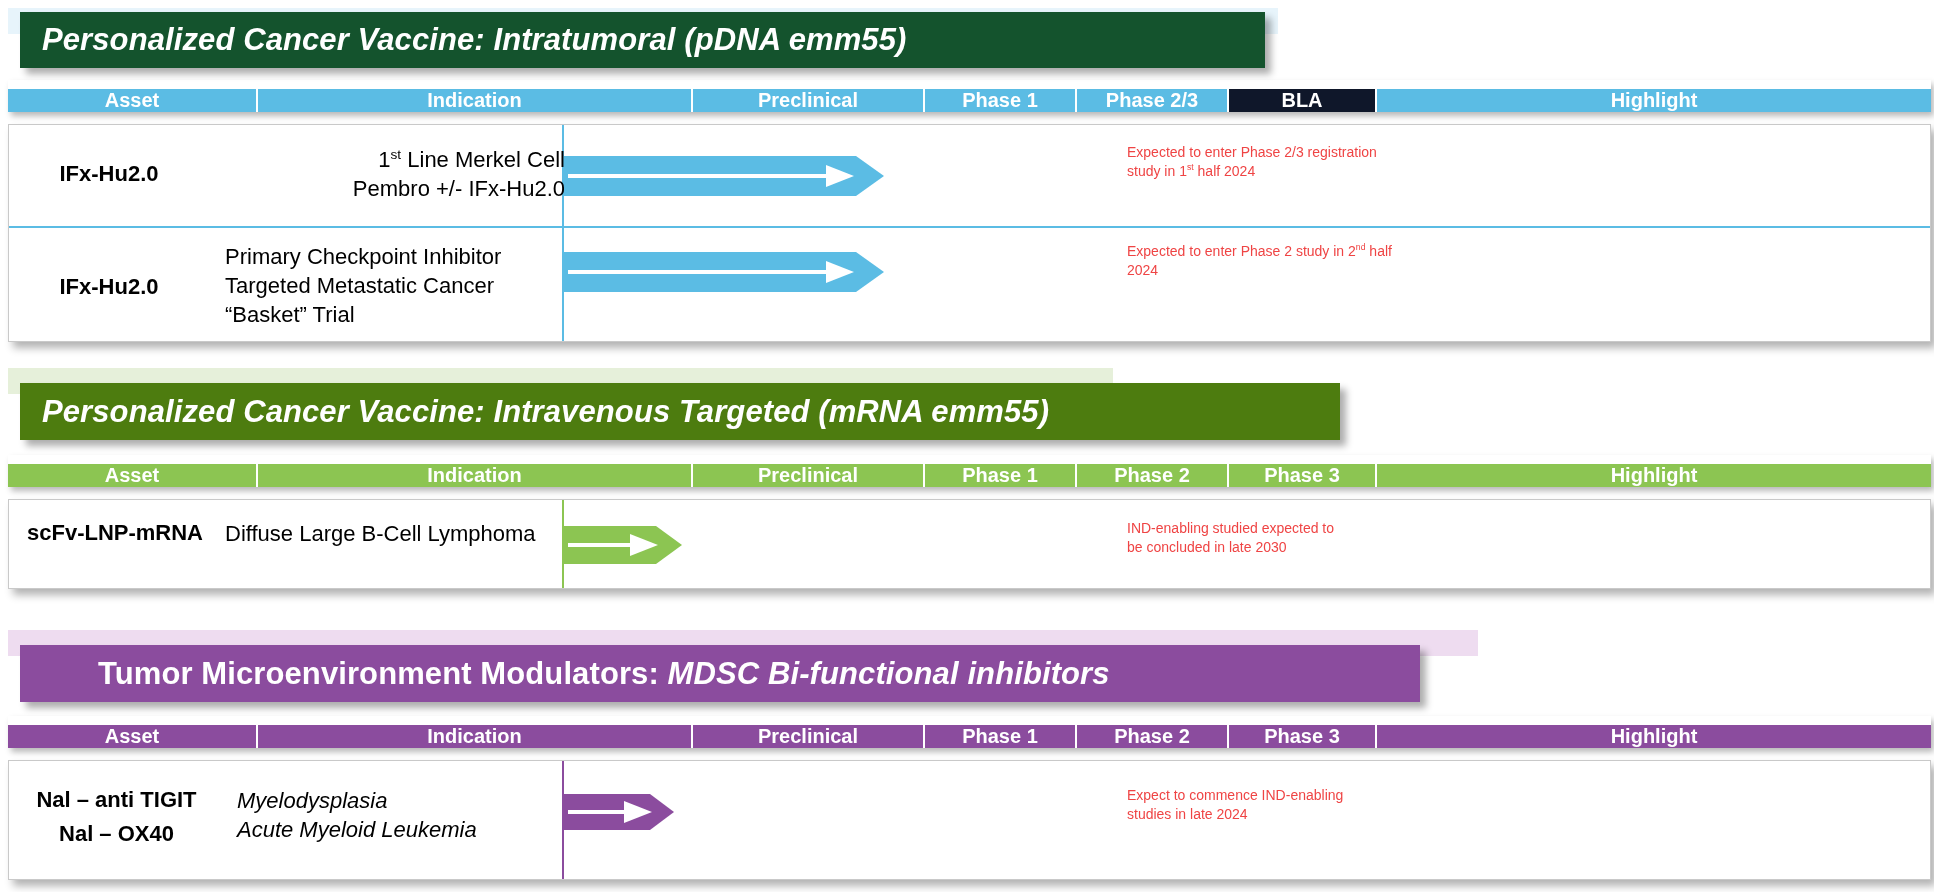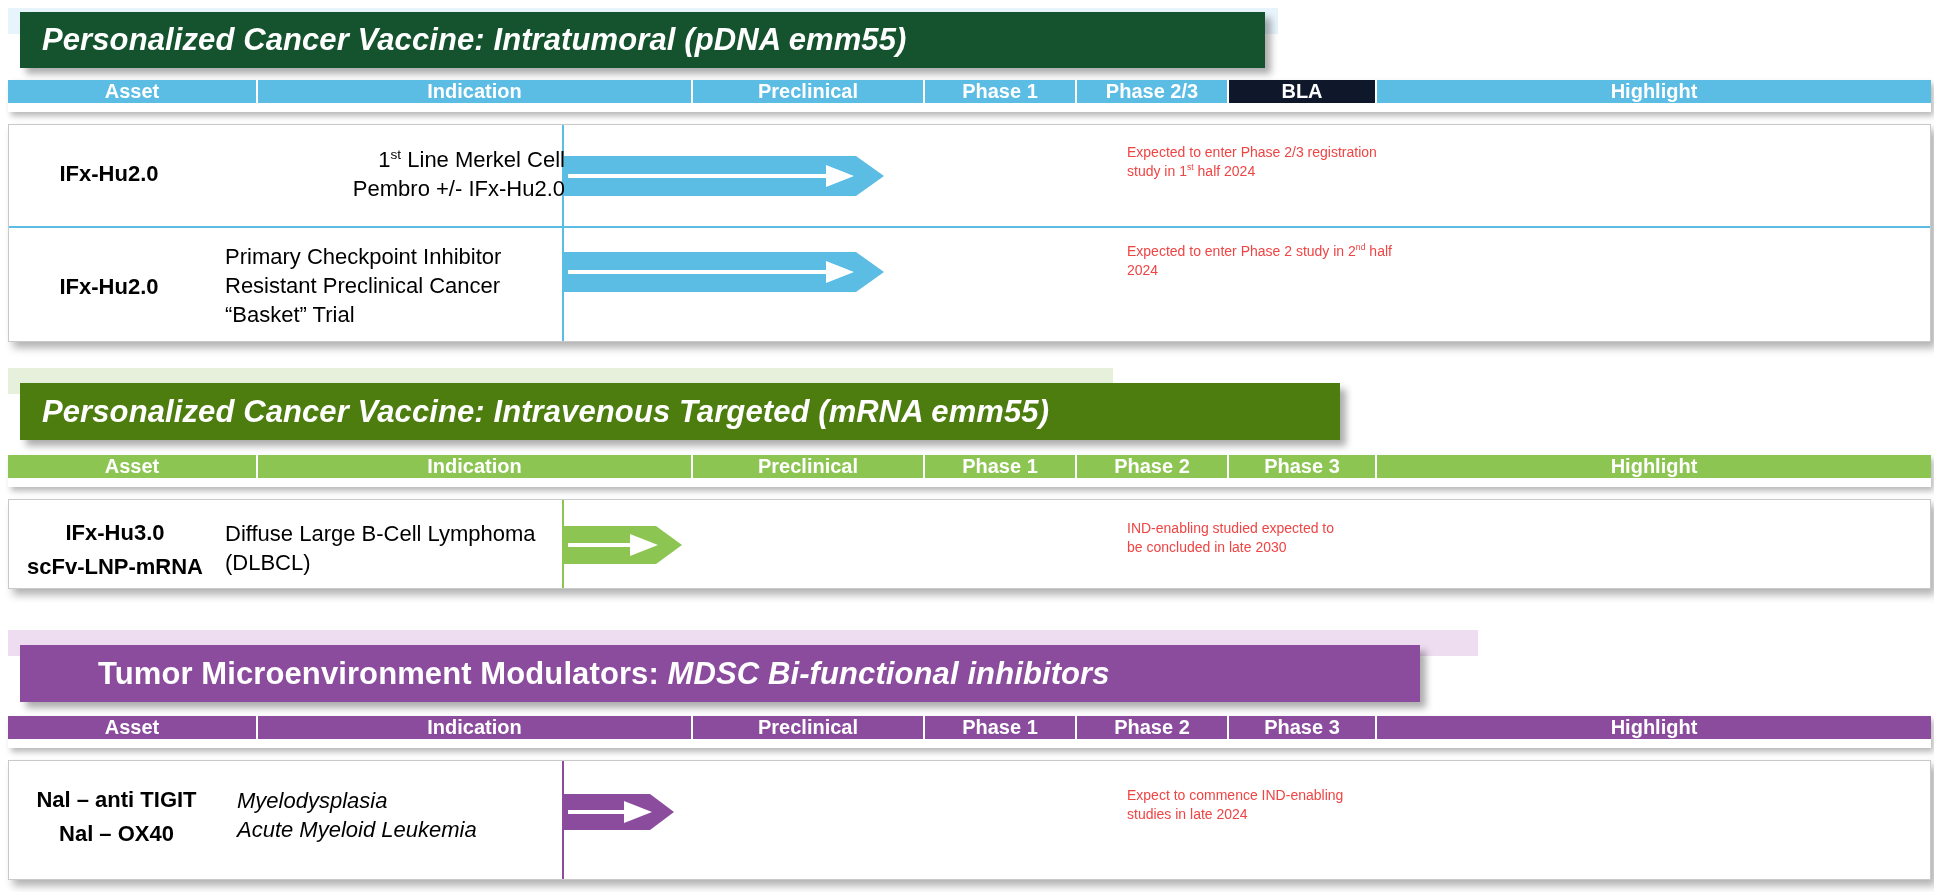--- a/index.html
+++ b/index.html
@@ -8,21 +8,21 @@
 
   
   .section{position:absolute;left:0;}
   .ghost{position:absolute;left:8px;height:26px;}         
   .titlebar{position:absolute;left:20px;display:flex;align-items:center;
             box-shadow:6px 6px 7px rgba(0,0,0,.32);}
   .titlebar .ttl{color:#ffffff;font-style:italic;font-weight:bold;
                  font-size:31px;letter-spacing:.1px;white-space:nowrap;padding-left:22px;}
   .titlebar .ttl .reg{font-style:normal;}
 
-  .headrow{position:absolute;left:8px;display:flex;height:32px;align-items:flex-start;
+  .headrow{position:absolute;left:8px;display:flex;height:32px;align-items:flex-end;
            box-shadow:3px 4px 6px rgba(0,0,0,.28);}
   .headrow .hc{display:flex;align-items:center;justify-content:center;
                color:#fff;font-weight:bold;font-size:20px;
                border-right:2px solid #ffffff;box-sizing:border-box;}
   .headrow .hc:last-child{border-right:none;}
 
   .body{position:absolute;left:8px;background:#fff;border:1px solid #c9c9c9;
         box-shadow:5px 6px 8px rgba(0,0,0,.30);box-sizing:border-box;}
   .rowline{position:absolute;left:0;right:0;height:2px;}
 
@@ -95,21 +95,21 @@
           </div>
         </div>
       </div>
 
       <div>
         <div class="cell asset" style="left:0;top:145px;width:200px;">
           <span>IFx-Hu2.0</span>
         </div>
         <div class="cell indic" style="left:216px;top:117px;width:350px;">
           <div>Primary Checkpoint Inhibitor</div>
-          <div>Resistant Preclinical Cancer</div>
+          <div>Targeted Metastatic Cancer</div>
           <div>“Basket” Trial</div>
         </div>
 
         <div class="arrow" style="left:555px;top:123px;">
           <svg width="320" height="48" viewBox="0 0 320 48">
             <path d="M0,4 L292,4 L320,24 L292,44 L0,44 Z" fill="#5BBCE4"></path>
             <path d="M4,24 L268,24" stroke="#ffffff" stroke-width="4"></path>
             <path d="M262,13 L290,24 L262,35 Z" fill="#ffffff"></path>
           </svg>
         </div>
@@ -140,26 +140,24 @@
       <div class="hc" style="width:152px;background:#8CC552;">Phase 2</div>
       <div class="hc" style="width:148px;background:#8CC552;">Phase 3</div>
       <div class="hc" style="width:554px;background:#8CC552;">Highlight</div>
     </div>
 
     <div class="body" style="top:499px;width:1923px;height:90px;">
       <div class="vrule" style="left:553px;top:0;height:100%;background:#8CC552;"></div>
 
       <div>
         <div class="cell asset" style="left:0;top:16px;width:212px;">
-          <div>IFx-Hu3.0</div>
           <div>scFv-LNP-mRNA</div>
         </div>
         <div class="cell indic" style="left:216px;top:19px;width:360px;">
           <div>Diffuse Large B-Cell Lymphoma</div>
-          <div>(DLBCL)</div>
         </div>
 
         <div class="arrow" style="left:555px;top:22px;">
           <svg width="118" height="46" viewBox="0 0 118 46">
             <path d="M0,4 L92,4 L118,23 L92,42 L0,42 Z" fill="#8CC552"></path>
             <path d="M4,23 L72,23" stroke="#ffffff" stroke-width="4"></path>
             <path d="M66,12 L94,23 L66,34 Z" fill="#ffffff"></path>
           </svg>
         </div>
 

